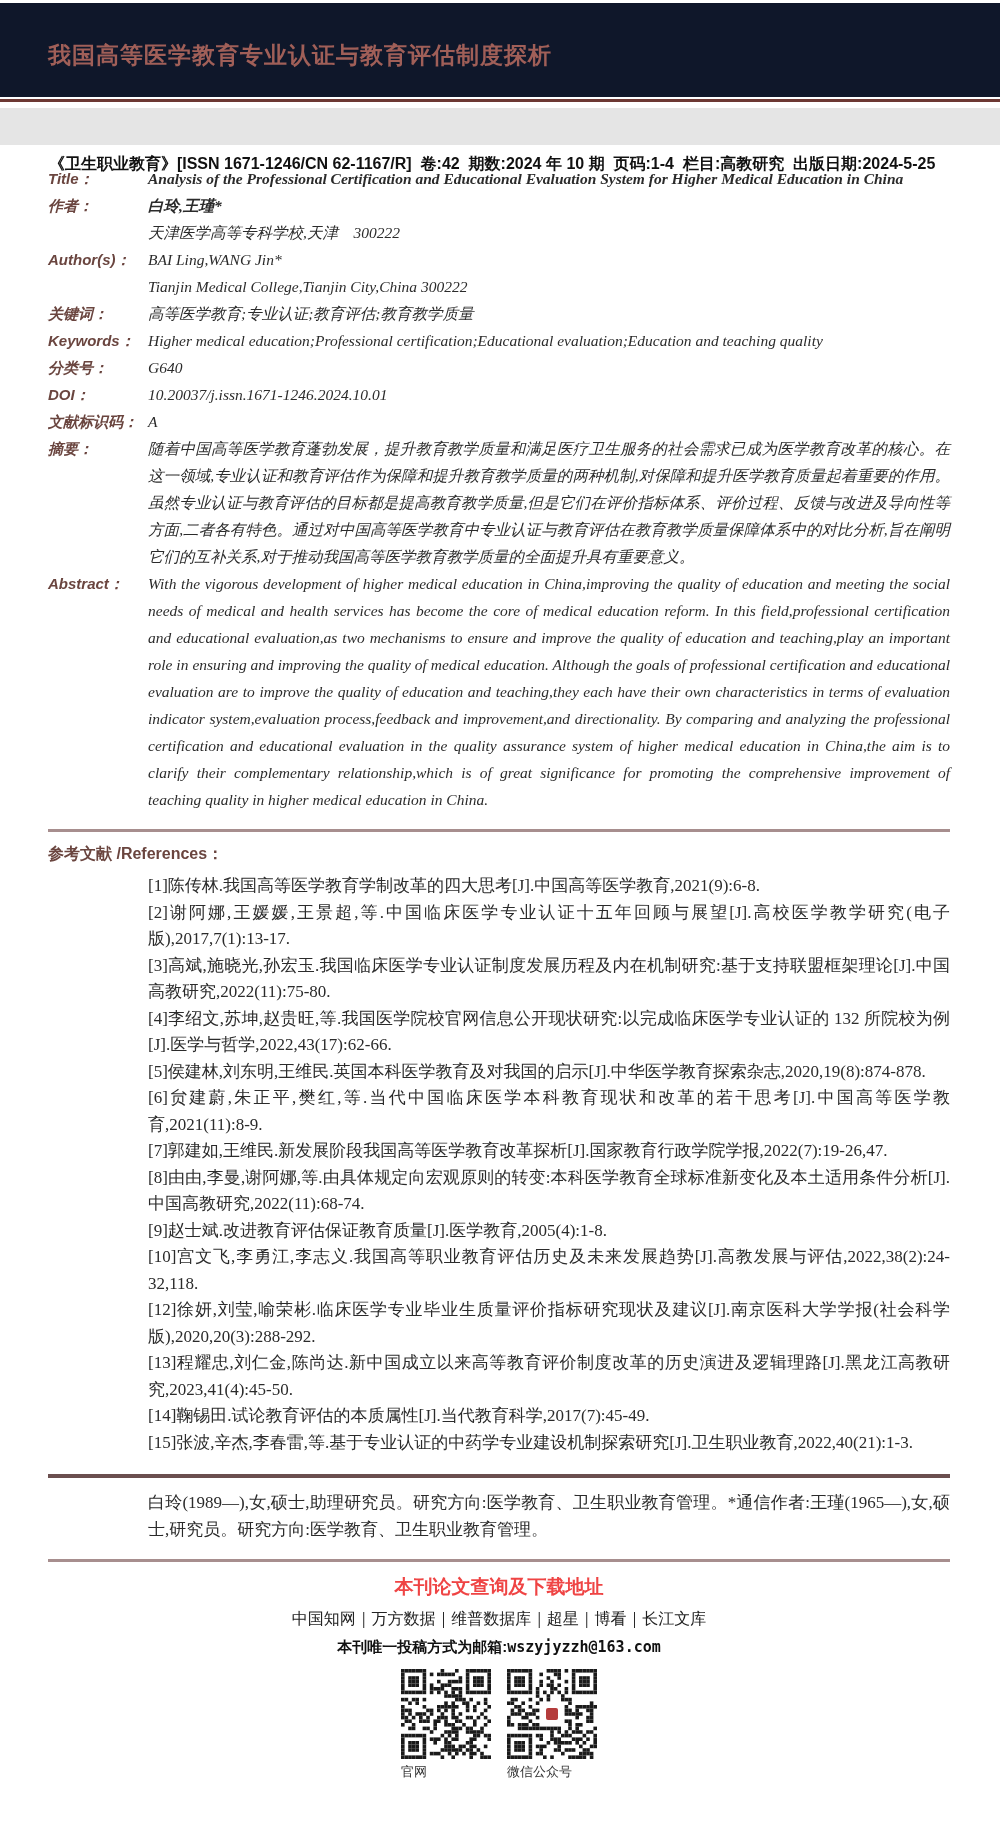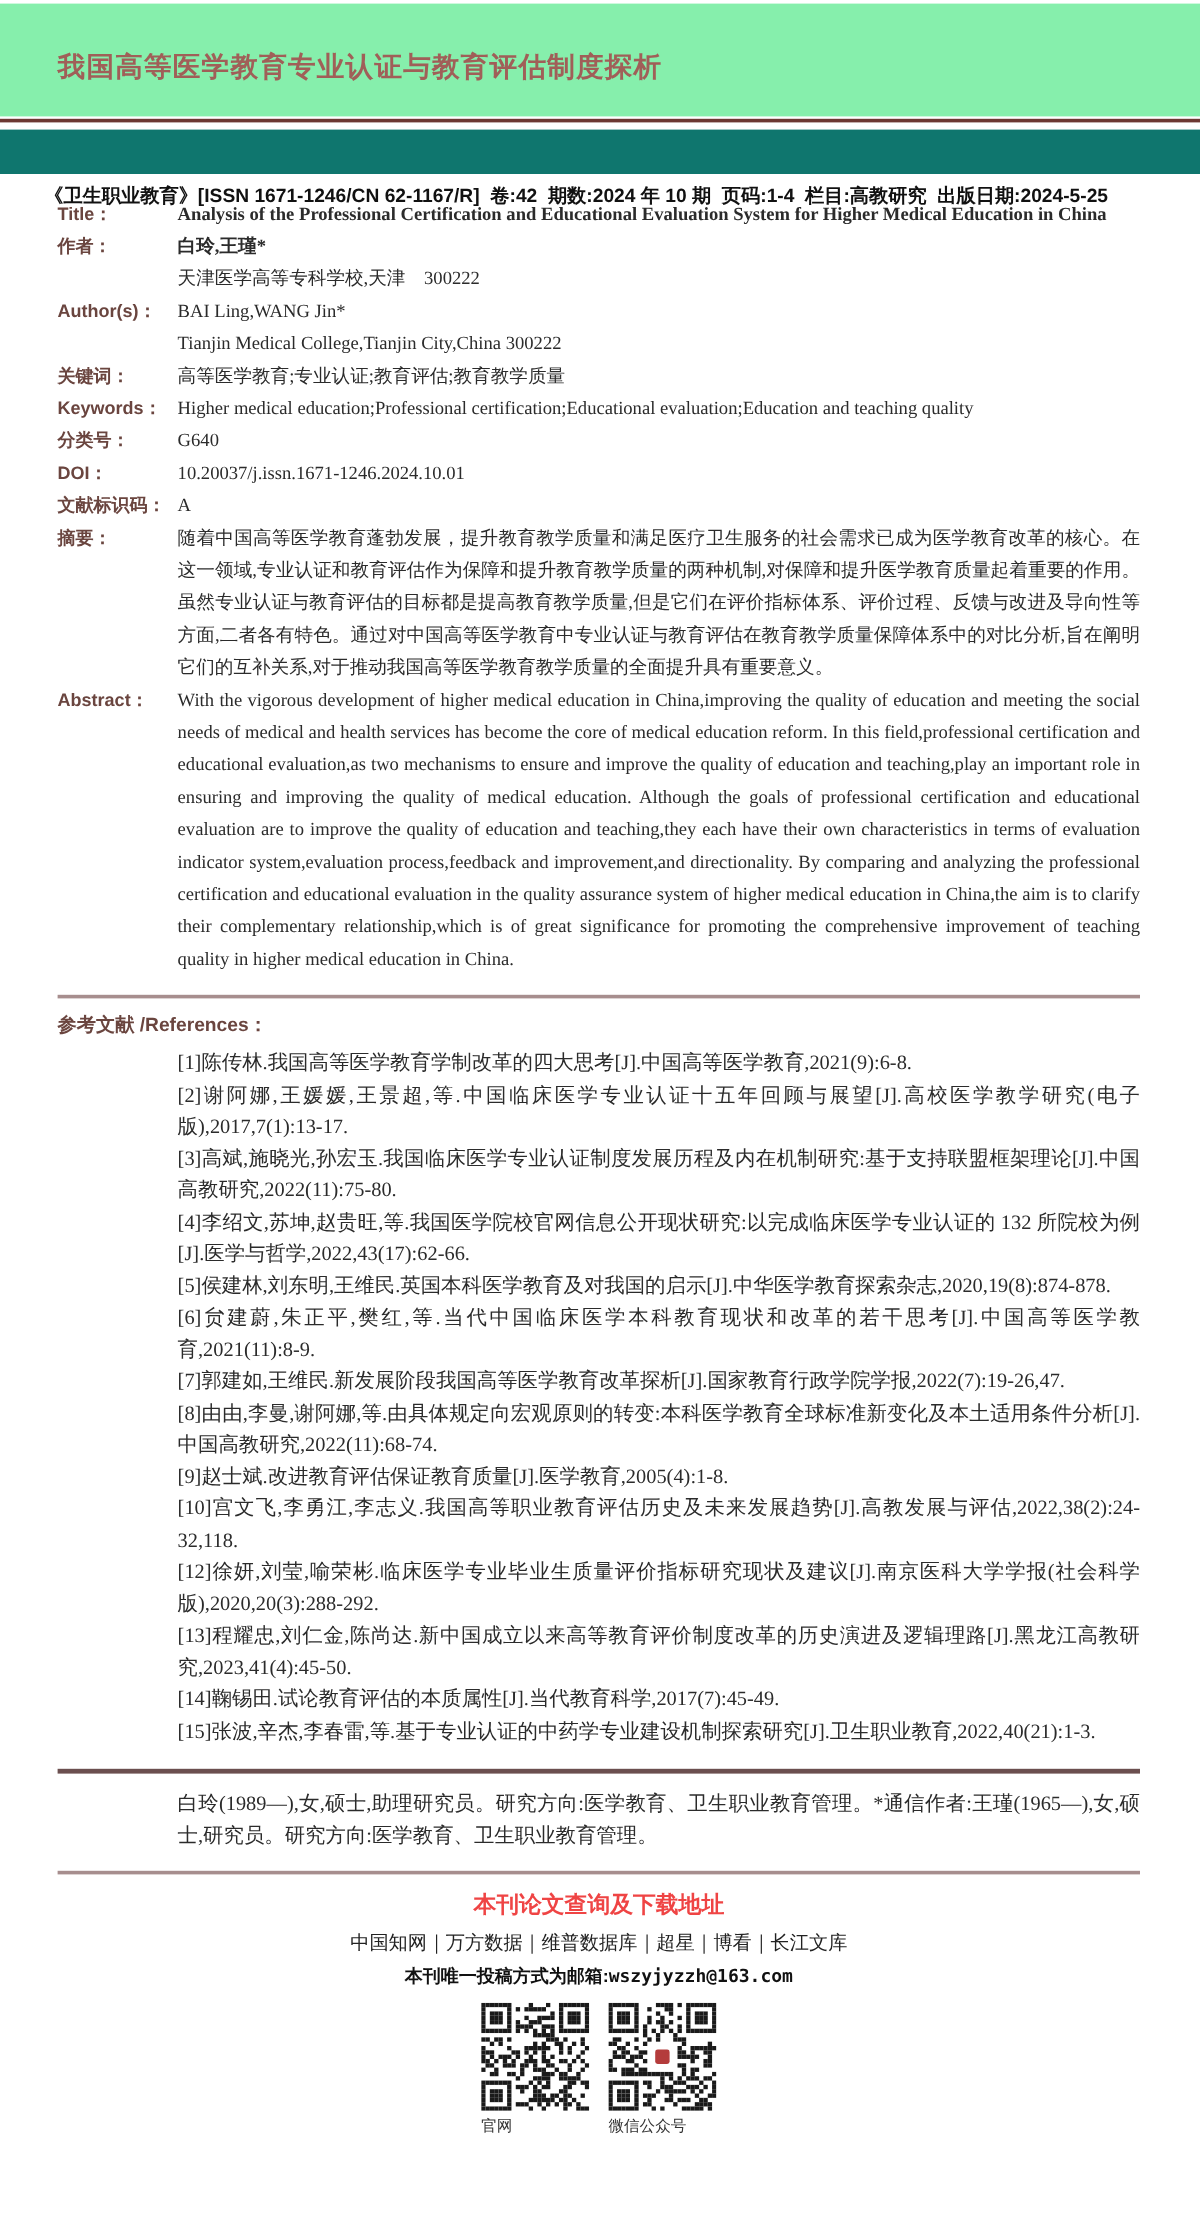--- a/index.html
+++ b/index.html
@@ -5,36 +5,36 @@
 <style>
   * { box-sizing: border-box; }
   html,body { margin:0; padding:0; }
   body {
     width:1000px; min-height:1844px; background:#ffffff;
     font-family:"Liberation Sans", sans-serif; color:#222;
     padding-top:3px;
   }
   
   .masthead {
-    background:#86efac; height:94px;
+    background:#0f172a; height:94px;
     display:flex; align-items:center; padding:10px 40px 0 48px;
   }
   .masthead h1 {
     margin:0; font-size:23px; font-weight:bold; color:#a05f58;
     letter-spacing:1px;
   }
   .rule-darkred { height:3px; background:#6d3833; margin-top:2px; }
   .journal-bar {
-    margin-top:6px; background:#0f766e; height:37px; line-height:37px;
-    padding-left:28px; font-size:16px; font-weight:bold; color:#111;
+    margin-top:6px; background:#e5e5e5; height:37px; line-height:37px;
+    padding-left:40px; font-size:16px; font-weight:bold; color:#111;
     white-space:pre;
   }
   
   .content { padding:20px 50px 0 48px; }
-  .meta-grid { display:grid; grid-template-columns:100px 1fr; }
+  .meta-grid { display:grid; grid-template-columns:100px 1fr;font-style:italic; }
   .meta-label {
     font-size:15px; font-weight:bold; color:#6a453f; line-height:27px;
     white-space:nowrap;
   }
   .meta-value {
     font-family:"Liberation Serif","DejaVu Serif",serif;
     font-size:15.5px; color:#2b2b2b; line-height:27px; text-align:justify;
   }
   .meta-value.bold { font-weight:bold; }
   .rule-light { height:3px; background:#a78e8e; margin:16px 0 12px; }

